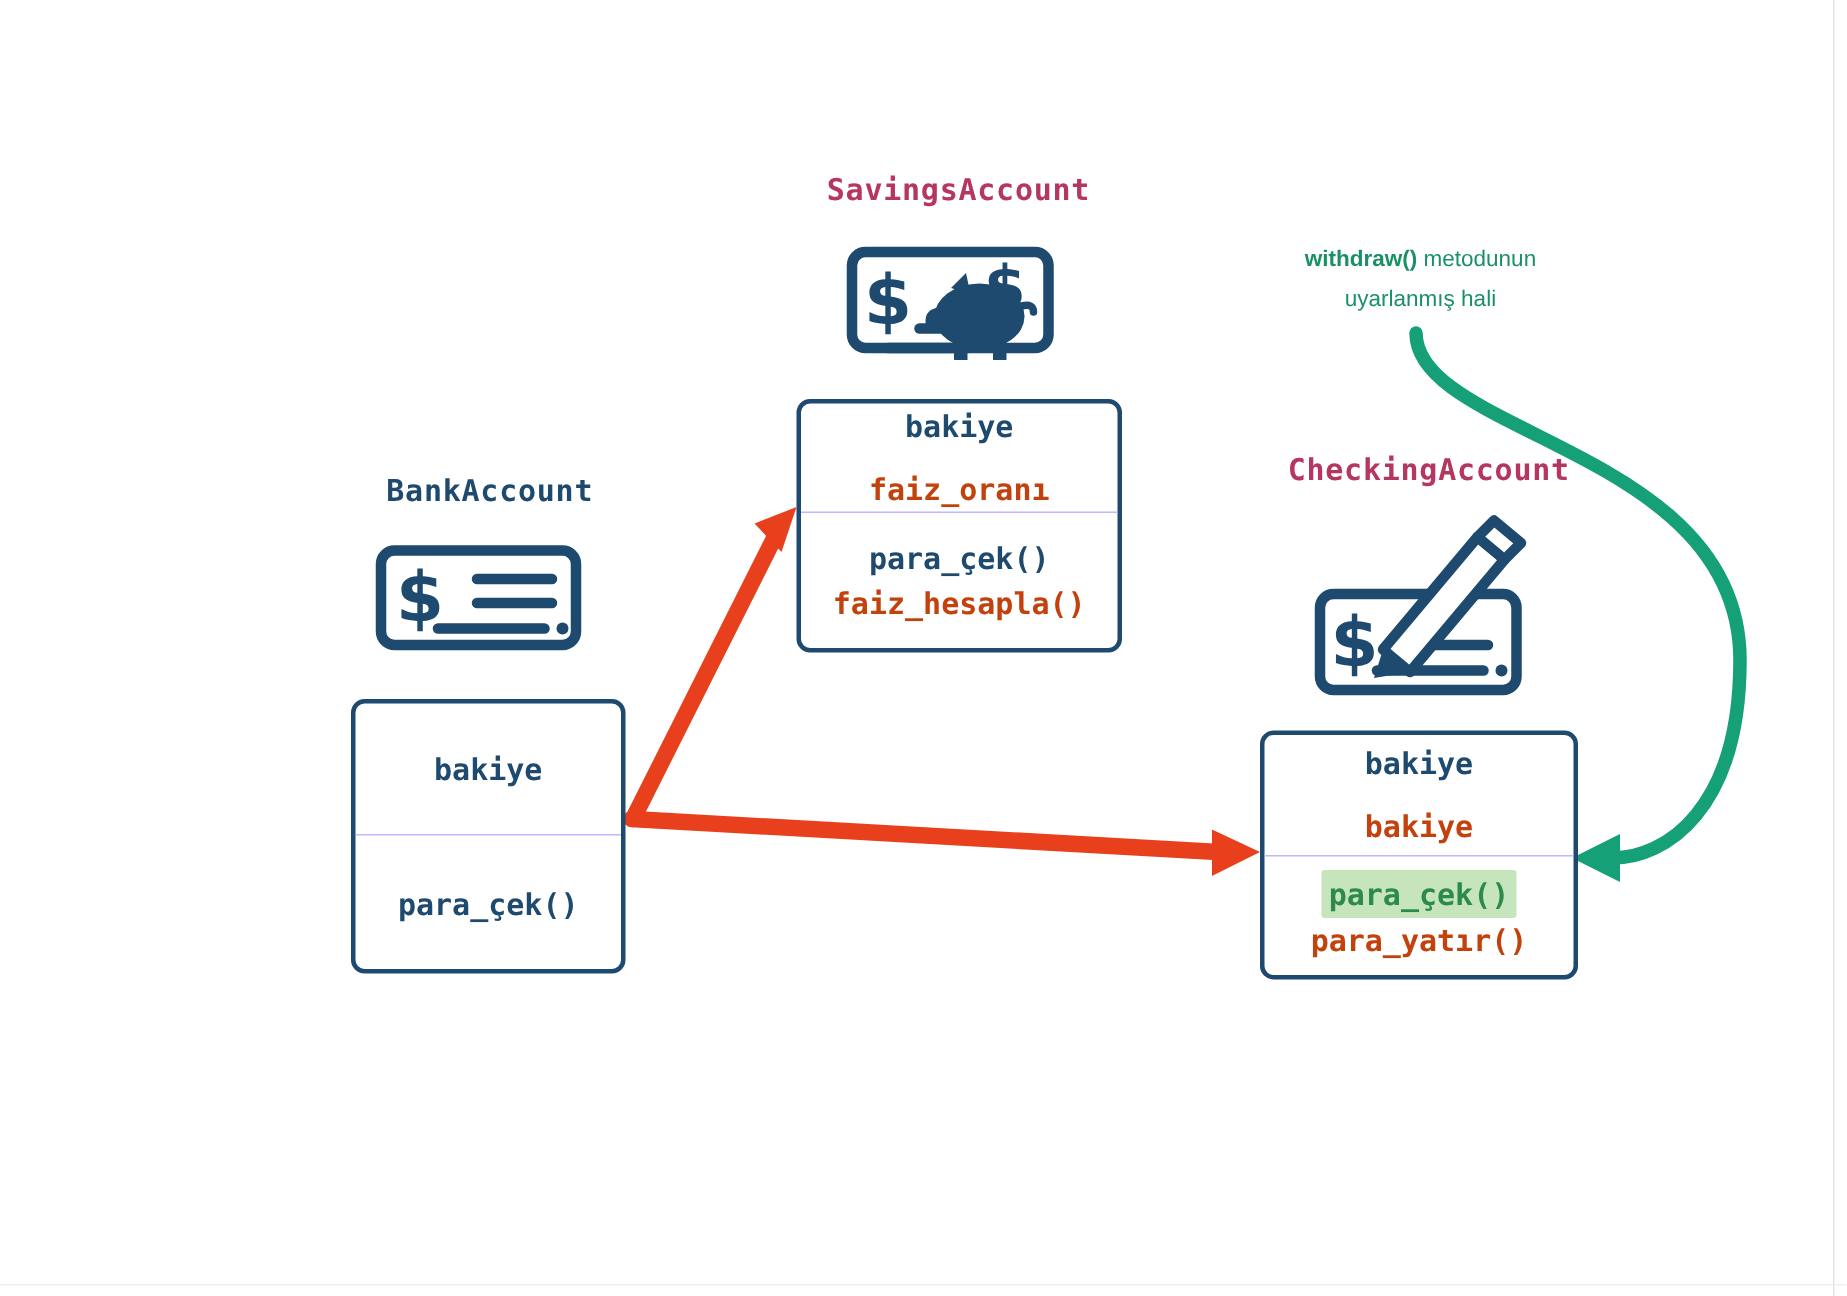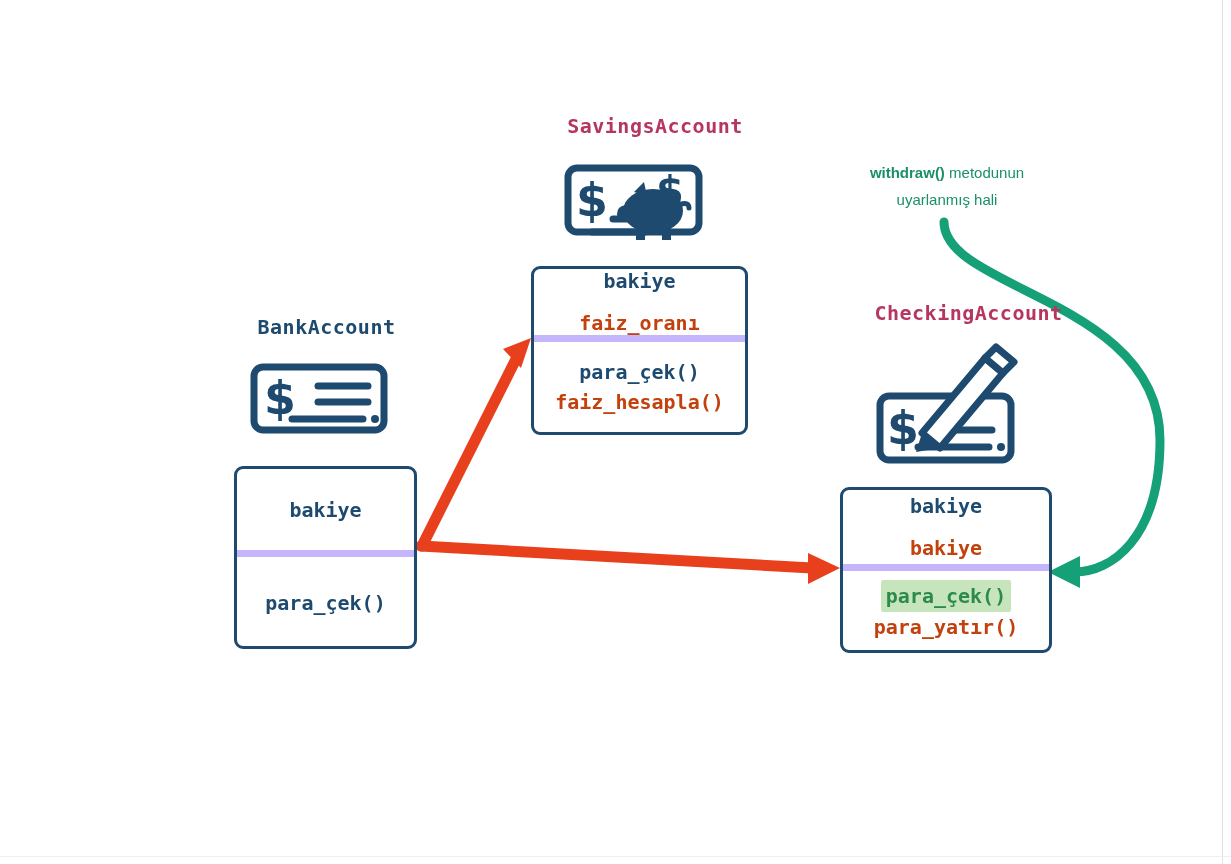--- a/index.html
+++ b/index.html
@@ -39,39 +39,39 @@
   .class-title {
     position: absolute;
     font-family: "DejaVu Sans Mono", "Liberation Mono", monospace;
     font-weight: bold;
     font-size: 20px;
     letter-spacing: 0.5px;
     white-space: nowrap;
     text-align: center;
   }
   .title-base  { color: #1d4a6e; }
-  .title-sub   { color: #b5365e; margin-left: 16px; }
+  .title-sub   { color: #b5365e; }
 
   
   .class-box {
     position: absolute;
     background: #ffffff;
     border: 3px solid #1d4a6e;
     border-radius: 9px;
     box-sizing: border-box;
   }
   .compartment {
     display: flex;
     flex-direction: column;
     align-items: center;
     justify-content: center;
     box-sizing: border-box;
   }
   .compartment.attrs {
-    border-bottom: 7px solid #c4b5fd;
+    border-bottom: 1px solid #c4b5fd;
     gap: 12px;
   }
   .member {
     font-family: "DejaVu Sans Mono", "Liberation Mono", monospace;
     font-weight: bold;
     font-size: 20px;
     line-height: 30px;
     white-space: nowrap;
   }
   .m-navy   { color: #1d4a6e; }

